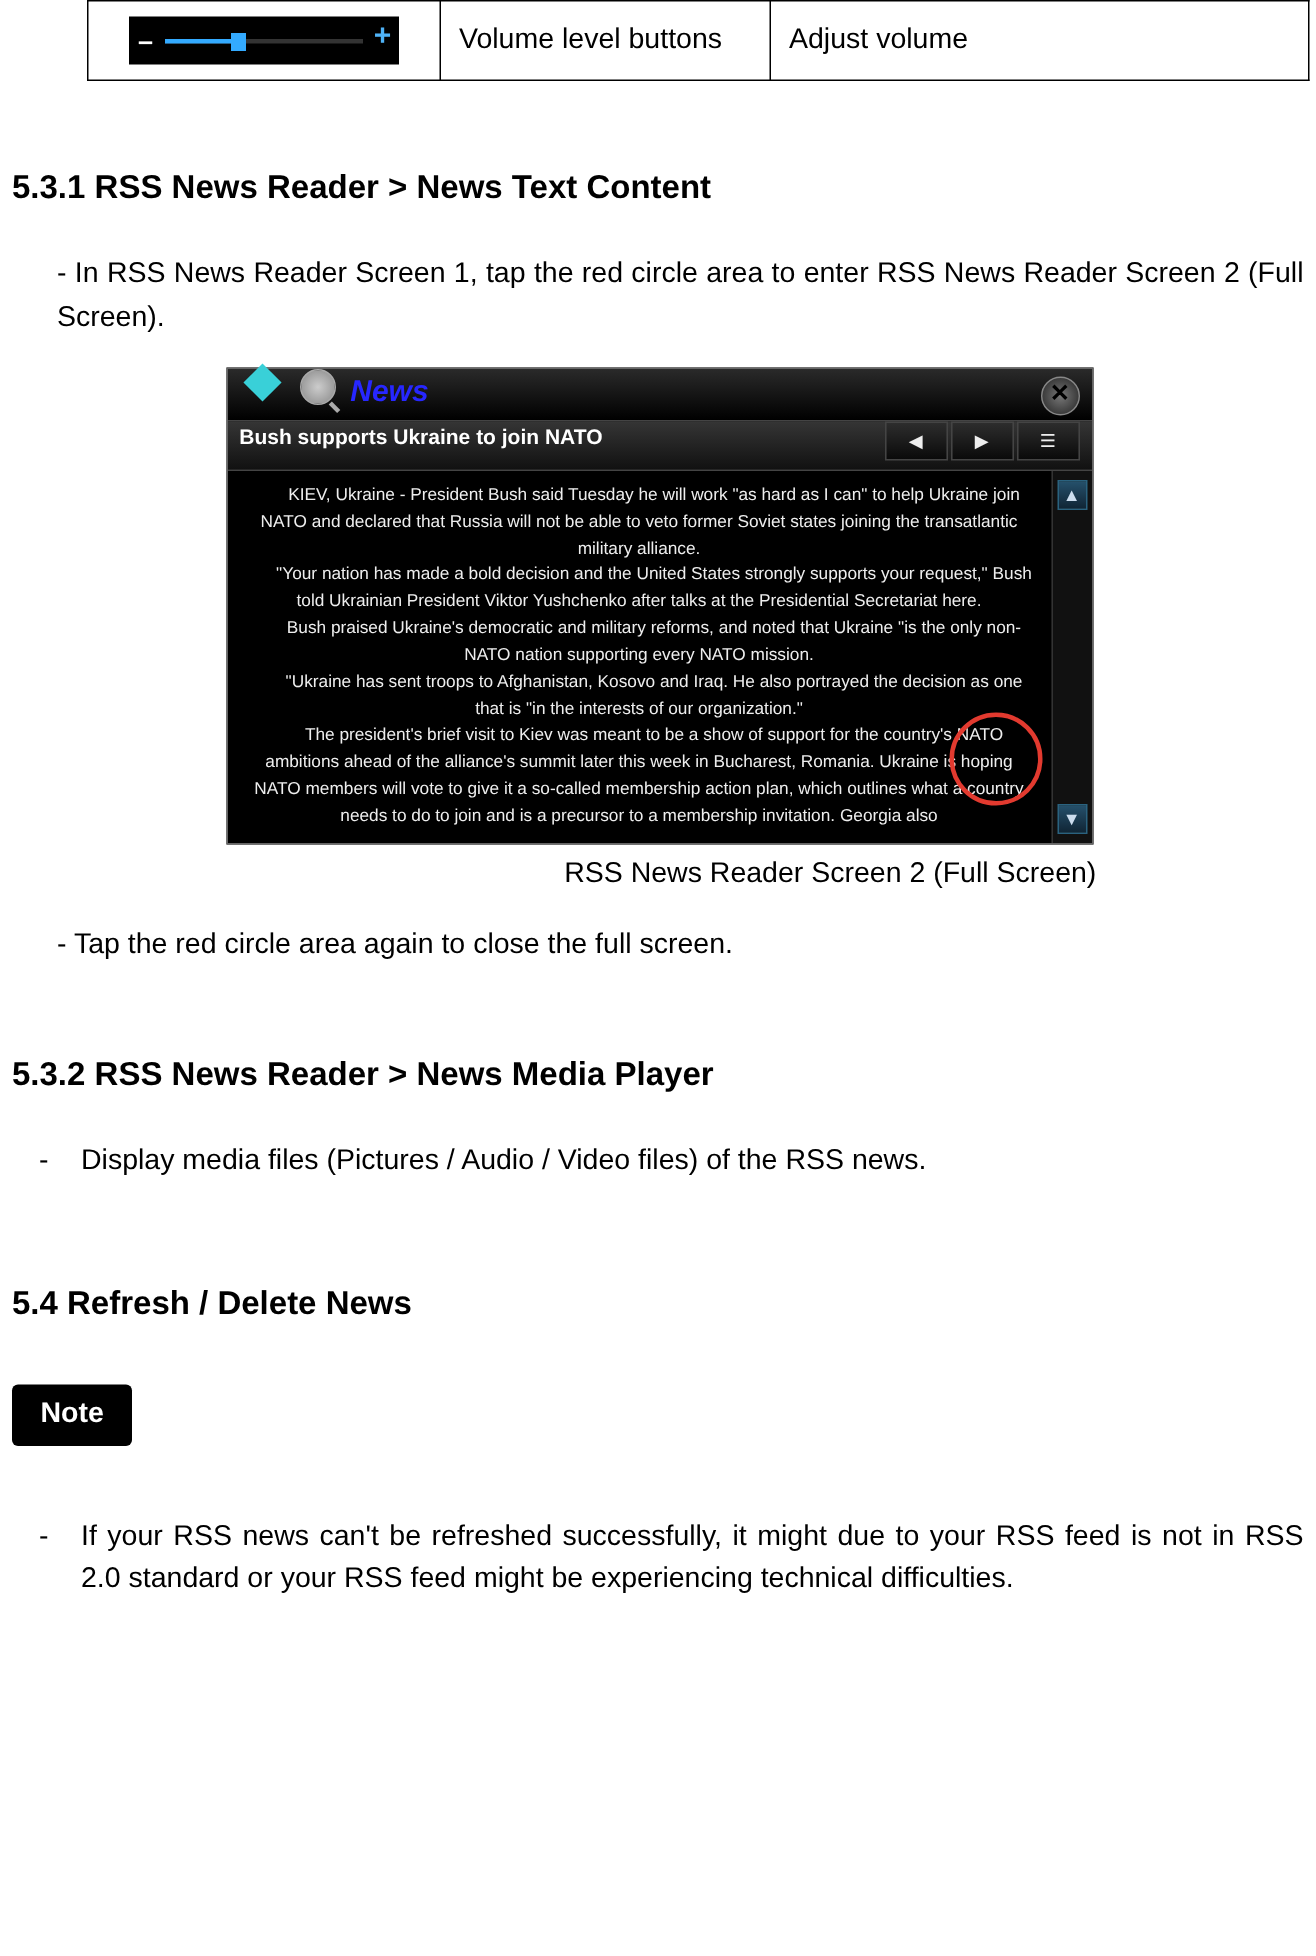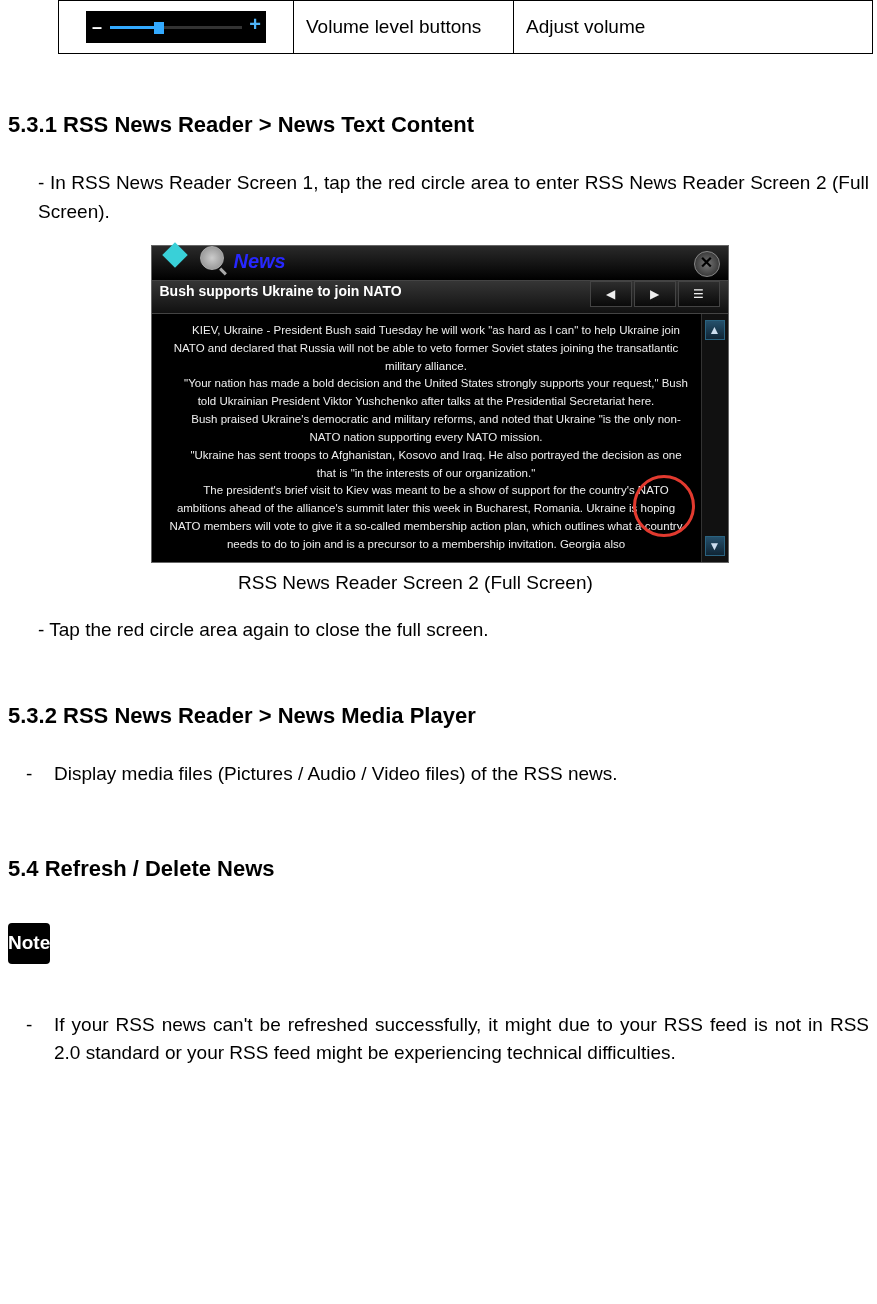--- a/index.html
+++ b/index.html
@@ -14,21 +14,21 @@
   .volctl{display:inline-block;width:180px;height:32px;background:#000;position:relative;vertical-align:middle}
   .volctl .minus,.volctl .plus{position:absolute;top:9px;width:14px;height:14px;color:#fff;font-weight:bold;font-size:18px;line-height:14px;text-align:center}
   .volctl .minus{left:4px}
   .volctl .plus{right:4px;color:#4fb3f7;font-size:20px;top:6px}
   .volctl .track{position:absolute;left:24px;right:24px;top:15px;height:3px;background:#333}
   .volctl .fill{position:absolute;left:24px;top:15px;height:3px;width:48px;background:#33aaff}
   .volctl .thumb{position:absolute;left:68px;top:11px;width:10px;height:12px;background:#33aaff}
   
   h2{font-size:22px;font-weight:bold;margin:54px 0 28px 0}
   h3{font-size:22px;font-weight:bold;margin:36px 0 24px 0}
-  .note{display:inline-block;background:#000;color:#fff;font-weight:bold;padding:6px 0;border-radius:4px;margin:14px 0 28px 0;font-size:19px}
+  .note{display:inline-block;background:#000;color:#fff;font-weight:bold;padding:6px 19px;border-radius:4px;margin:14px 0 28px 0;font-size:19px}
   .indent{margin-left:30px;text-align:justify}
   .bullet{margin-left:18px;padding-left:28px;text-indent:-28px;text-align:justify}
   .bullet .dash{display:inline-block;width:28px;text-indent:0}
   
   .shot{width:576px;margin:18px auto 4px auto;background:#000;border:1px solid #666;font-size:12px;color:#fff;font-family:Arial,Helvetica,sans-serif}
   .shot .titlebar{display:flex;align-items:flex-start;height:34px;background:linear-gradient(#2a2a2a,#000);padding:0 6px;position:relative}
   .titlebar .diamond{width:18px;height:18px;transform:rotate(45deg);background:#39d0d8;margin:0 8px}
   .titlebar .mag{width:22px;height:22px;border-radius:50%;background:radial-gradient(#ccc,#888);border:1px solid #aaa;margin:0 8px;position:relative}
   .titlebar .mag::after{content:"";position:absolute;right:-4px;bottom:-4px;width:8px;height:3px;background:#aaa;transform:rotate(45deg)}
   .titlebar .newsword{color:#2727ff;font-weight:bold;font-style:italic;font-size:20px;margin-left:2px}
@@ -37,21 +37,21 @@
   .subbar .headline{color:#fff;font-weight:bold;font-size:14px}
   .subbar .navbtns{display:flex;gap:2px}
   .subbar .nbtn{width:40px;height:24px;background:linear-gradient(#2d2d2d,#0a0a0a);border:1px solid #444;display:flex;align-items:center;justify-content:center;color:#eee;font-size:12px}
   .shot .body{display:flex}
   .shot .article{flex:1;padding:8px 10px;font-size:11.5px;line-height:1.55;color:#eee;text-align:center}
   .shot .article p{margin:0 0 0 0;text-indent:20px}
   .shot .scrollcol{width:26px;background:#111;border-left:1px solid #333;display:flex;flex-direction:column;justify-content:space-between;align-items:center;padding:6px 0}
   .arrowbtn{width:18px;height:18px;background:linear-gradient(#25506b,#102535);display:flex;align-items:center;justify-content:center;color:#cde;font-size:12px;border:1px solid #2a627f}
   .redcircle{position:absolute;width:56px;height:56px;border:3px solid #e23a2f;border-radius:50%;right:32px;bottom:26px;pointer-events:none}
   .shotwrap{position:relative;width:576px;margin:18px auto 4px auto}
-  .caption{margin:6px 0 12px 230px;font-size:19px}
+  .caption{text-align:center;margin:6px 0 12px 230px;font-size:19px}
 </style>
 </head>
 <body>
 <div class="page">
 
 
 
 
 <table class="tbl">
   <tbody>

